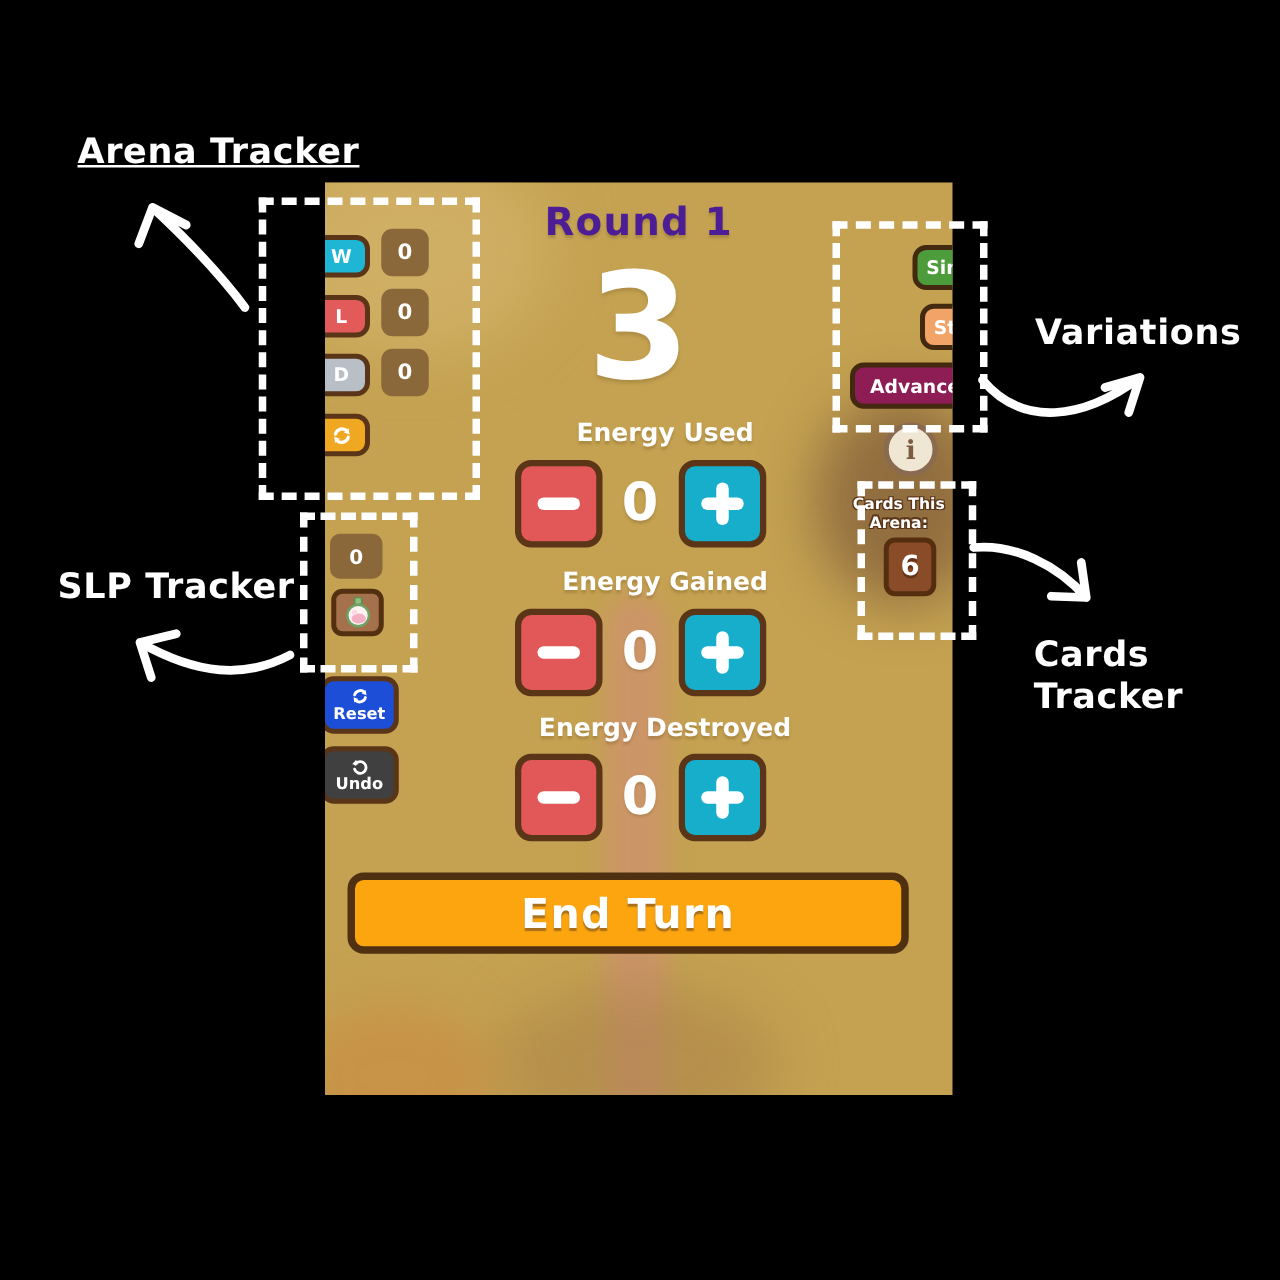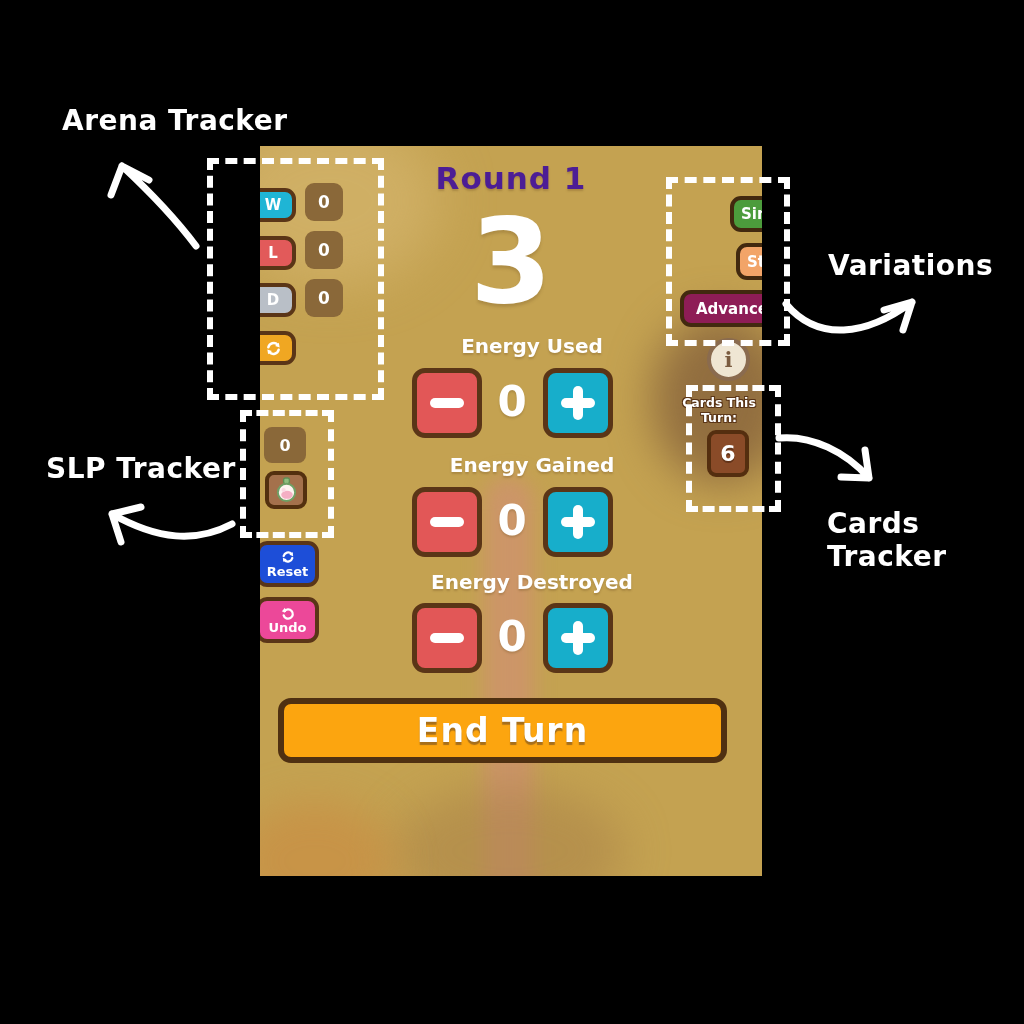--- a/index.html
+++ b/index.html
@@ -38,21 +38,21 @@
   .slp-count { position:absolute; left:4px; top:281px; width:42px; height:36px; background:#8A6839;
                border-radius:8px; display:flex; align-items:center; justify-content:center;
                color:#fff; font-size:16px; }
   .slp-icon-btn { position:absolute; left:5px; top:325px; width:42px; height:38px; background:#A4714C;
                   border:4px solid #53300F; border-radius:9px; box-sizing:border-box;
                   display:flex; align-items:center; justify-content:center; }
   .action-btn { position:absolute; left:-4px; width:63px; height:46px; border:4px solid #5A3517;
                 border-radius:11px; box-sizing:border-box; display:flex; flex-direction:column;
                 align-items:center; justify-content:center; color:#fff; font-size:13px; line-height:1.1; }
   .reset-btn { top:395px; background:#1d4ed8; }
-  .undo-btn  { top:451px; background:#ec4899; }
+  .undo-btn  { top:451px; background:#404040; }
 
   
   .pill-btn { position:absolute; border:4px solid #42290F; border-radius:11px; box-sizing:border-box;
               color:#fff; font-size:15px; display:flex; align-items:center; }
   .sim-btn { left:470px; top:50px; width:70px; height:36px; background:#4C9C3C; padding-left:7px; }
   .sta-btn { left:476px; top:97px; width:70px; height:37px; background:#F2A468; padding-left:7px; }
   .advance-btn { left:420px; top:144px; width:104px; height:37px; background:#8E1D56; justify-content:center; }
   .info-btn { position:absolute; left:447px; top:192px; width:43px; height:43px; border-radius:50%;
               background:#EFE6D3; border:4px solid #8A6B4F; box-sizing:border-box;
               display:flex; align-items:center; justify-content:center;
@@ -88,21 +88,21 @@
               letter-spacing:1px; text-shadow:0 3px 1px rgba(110,75,35,.6); }
 
   
   .dash-box { position:absolute; border:6px dashed #fff; z-index:5; pointer-events:none; }
   .box-arena { left:207px; top:158px; width:165px; height:230px; }
   .box-slp   { left:240px; top:410px; width:82px;  height:116px; }
   .box-vars  { left:666px; top:177px; width:112px; height:157px; }
   .box-cards { left:686px; top:385px; width:83px;  height:115px; }
 
   .annot { position:absolute; color:#fff; font-size:28px; z-index:6; letter-spacing:.5px; }
-  .annot-arena { left:62px;  top:104px; }
+  .annot-arena { left:62px;  top:104px;text-decoration:underline; }
   .annot-slp   { left:46px;  top:452px; }
   .annot-vars  { left:828px; top:249px; }
   .annot-cards { left:827px; top:507px; }
 
   .arrows { position:absolute; left:0; top:0; z-index:6; pointer-events:none; }
   .arrow { stroke:#fff; stroke-width:7; fill:none; stroke-linecap:round; stroke-linejoin:round; }
   .icon-svg { display:block; }
 </style>
 </head>
 <body>
@@ -177,21 +177,21 @@
     <div class="pill-btn sta-btn">
       <span>Sta</span>
     </div>
     <div class="pill-btn advance-btn">
       <span>Advance</span>
     </div>
     <div class="info-btn">
       <span>i</span>
     </div>
 
-    <div class="cards-this">Cards This Turn:</div>
+    <div class="cards-this">Cards This Arena:</div>
     <div class="card-count">6</div>
 
     <div class="section-label lbl-1">Energy Used</div>
     <div class="sq-btn sq-minus row-1">
       <span class="glyph-minus"></span>
     </div>
     <div class="section-value val-1">0</div>
     <div class="sq-btn sq-plus row-1">
       <span class="glyph-plus"></span>
     </div>

